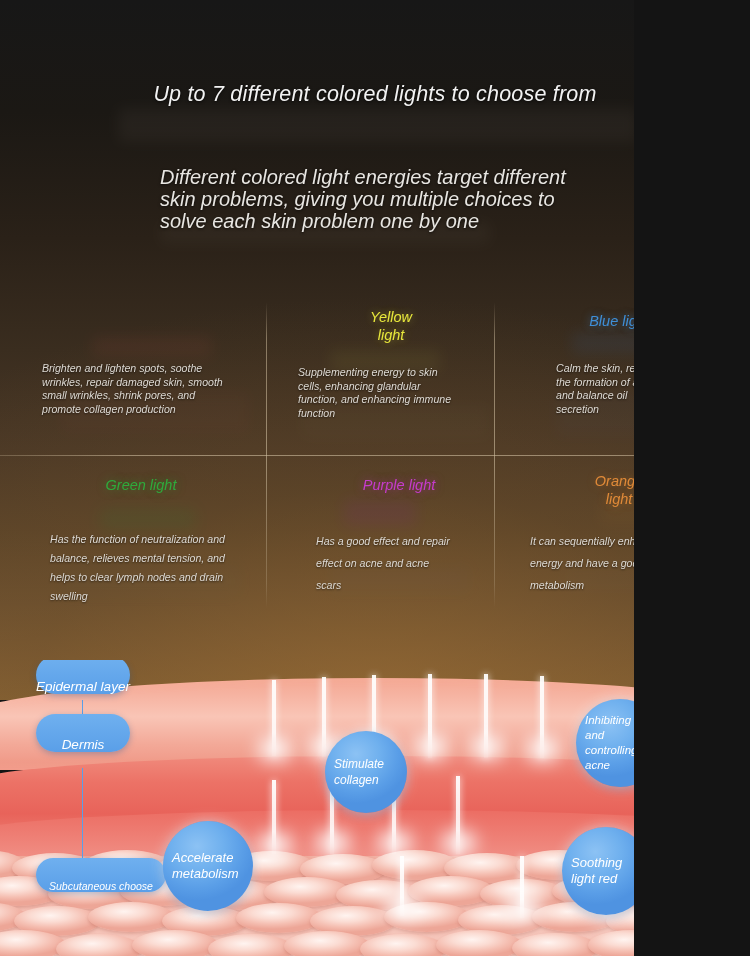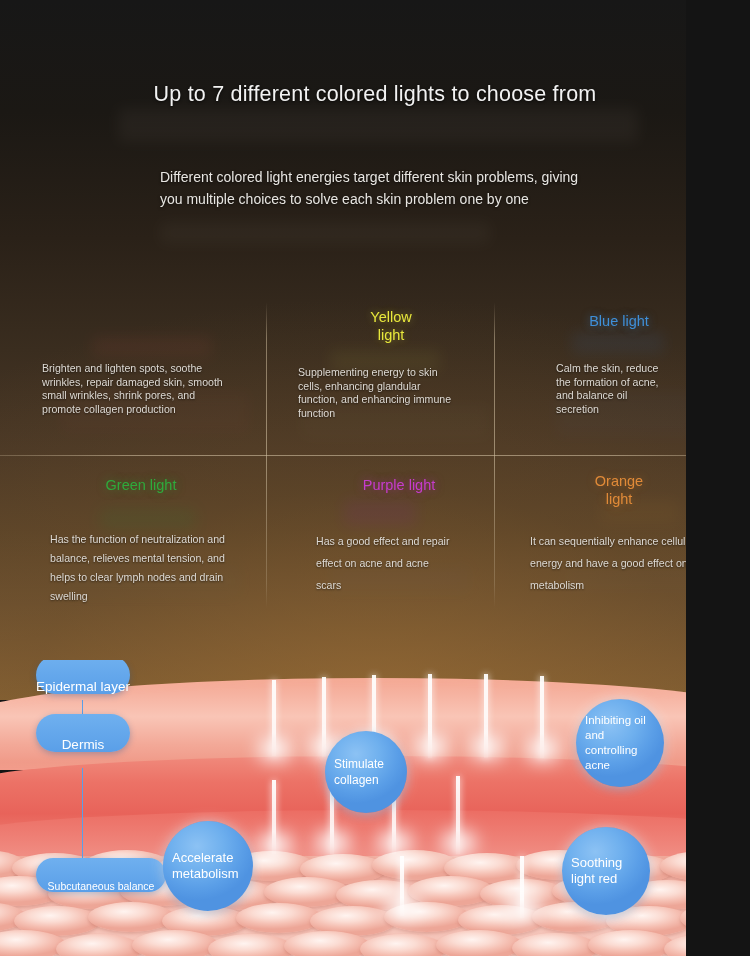--- a/index.html
+++ b/index.html
@@ -1,41 +1,41 @@
 <!DOCTYPE html>
 <html><head>
 <meta charset="utf-8">
 <style>
   html,body{margin:0;padding:0;}
   body{
     width:750px;height:956px;overflow:hidden;position:relative;
     font-family:"Liberation Sans",sans-serif;
     background:#141414;
   }
-  #page{position:absolute;inset:0;width:686px;height:956px;overflow:hidden;}
+  #page{position:absolute;inset:0;width:634px;height:956px;overflow:hidden;font-style:italic;}
 
   
   .bg-dark{
     position:absolute;left:0;top:0;width:750px;height:700px;
     background:
       radial-gradient(120% 80% at 50% 100%, rgba(150,105,50,.55) 0%, rgba(110,78,40,.30) 38%, rgba(0,0,0,0) 72%),
       linear-gradient(180deg,#171717 0%, #1b1814 16%, #2a2118 34%, #3a2d1f 50%, #4a3826 64%, #5b4429 76%, #6d5130 86%, #7e5c33 94%, #8a6535 100%);
   }
   
   .ghost{position:absolute;filter:blur(7px);opacity:.30;border-radius:4px;}
 
   
   .headline{
     position:absolute;left:0;top:82px;width:750px;text-align:center;
     color:#f2f2f2;font-size:21.5px;letter-spacing:.2px;font-weight:400;
     text-shadow:0 1px 3px rgba(0,0,0,.7);
   }
   .subcopy{
     position:absolute;left:160px;top:166px;width:430px;
-    color:#e8e6e2;font-size:14px;line-height:22px;font-weight:400;
+    color:#e8e6e2;font-size:20px;line-height:22px;font-weight:400;
     text-shadow:0 1px 3px rgba(0,0,0,.65);
   }
 
   
   .grid{position:absolute;left:0;top:296px;width:750px;height:316px;}
   .vline{position:absolute;top:6px;width:1px;height:306px;
     background:linear-gradient(180deg,rgba(190,170,140,0) 0%,rgba(200,182,152,.55) 12%,rgba(205,188,158,.62) 50%,rgba(190,172,142,.30) 92%,rgba(190,172,142,0) 100%);}
   .hline{position:absolute;left:0;top:159px;width:750px;height:1px;
     background:linear-gradient(90deg,rgba(200,182,152,.30) 0%,rgba(208,190,160,.60) 18%,rgba(208,190,160,.60) 82%,rgba(200,182,152,.30) 100%);}
   .cell{position:absolute;width:250px;height:158px;}
@@ -256,21 +256,21 @@
     <div class="leader" style="left:82px;top:40px;height:34px;"></div>
     <div class="leader" style="left:82px;top:108px;height:110px;"></div>
 
     <div class="pill" style="left:36px;top:-4px;width:94px;height:38px;font-size:13.5px;">
       <span>Epidermal layer</span>
     </div>
     <div class="pill" style="left:36px;top:54px;width:94px;height:38px;font-size:13.5px;">
       <span>Dermis</span>
     </div>
     <div class="pill" style="left:36px;top:198px;width:130px;height:34px;font-size:10.5px;border-radius:18px;">
-      <span>Subcutaneous balance</span>
+      <span>Subcutaneous choose</span>
     </div>
 
     <div class="bubble" style="left:325px;top:71px;width:82px;height:82px;font-size:12px;line-height:16px;">
       <span>Stimulate collagen</span>
     </div>
     <div class="bubble" style="left:576px;top:39px;width:88px;height:88px;font-size:11.5px;line-height:15px;">
       <span>Inhibiting oil and controlling acne</span>
     </div>
     <div class="bubble" style="left:163px;top:161px;width:90px;height:90px;font-size:13px;line-height:16px;">
       <span>Accelerate metabolism</span>

